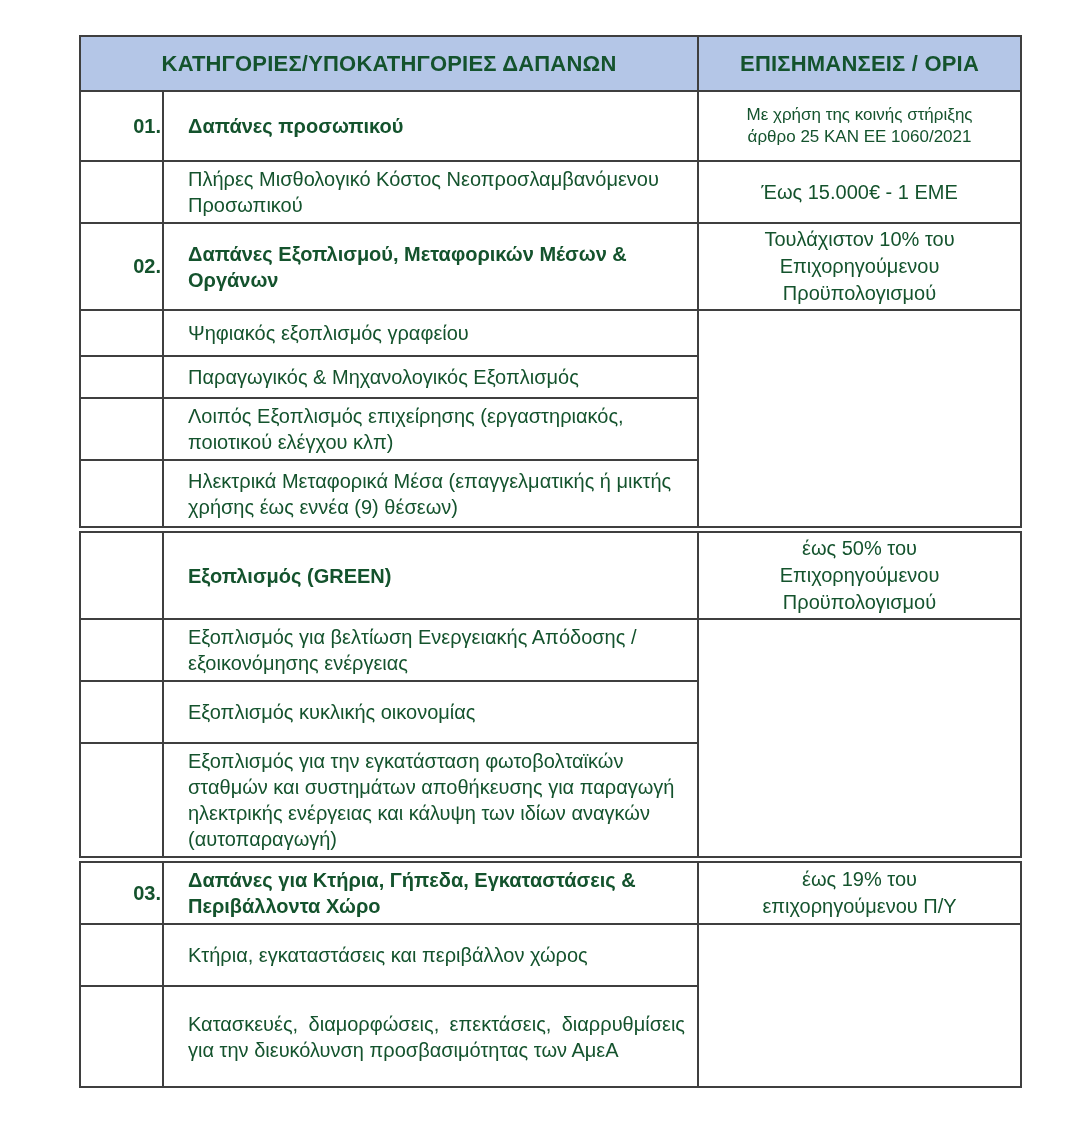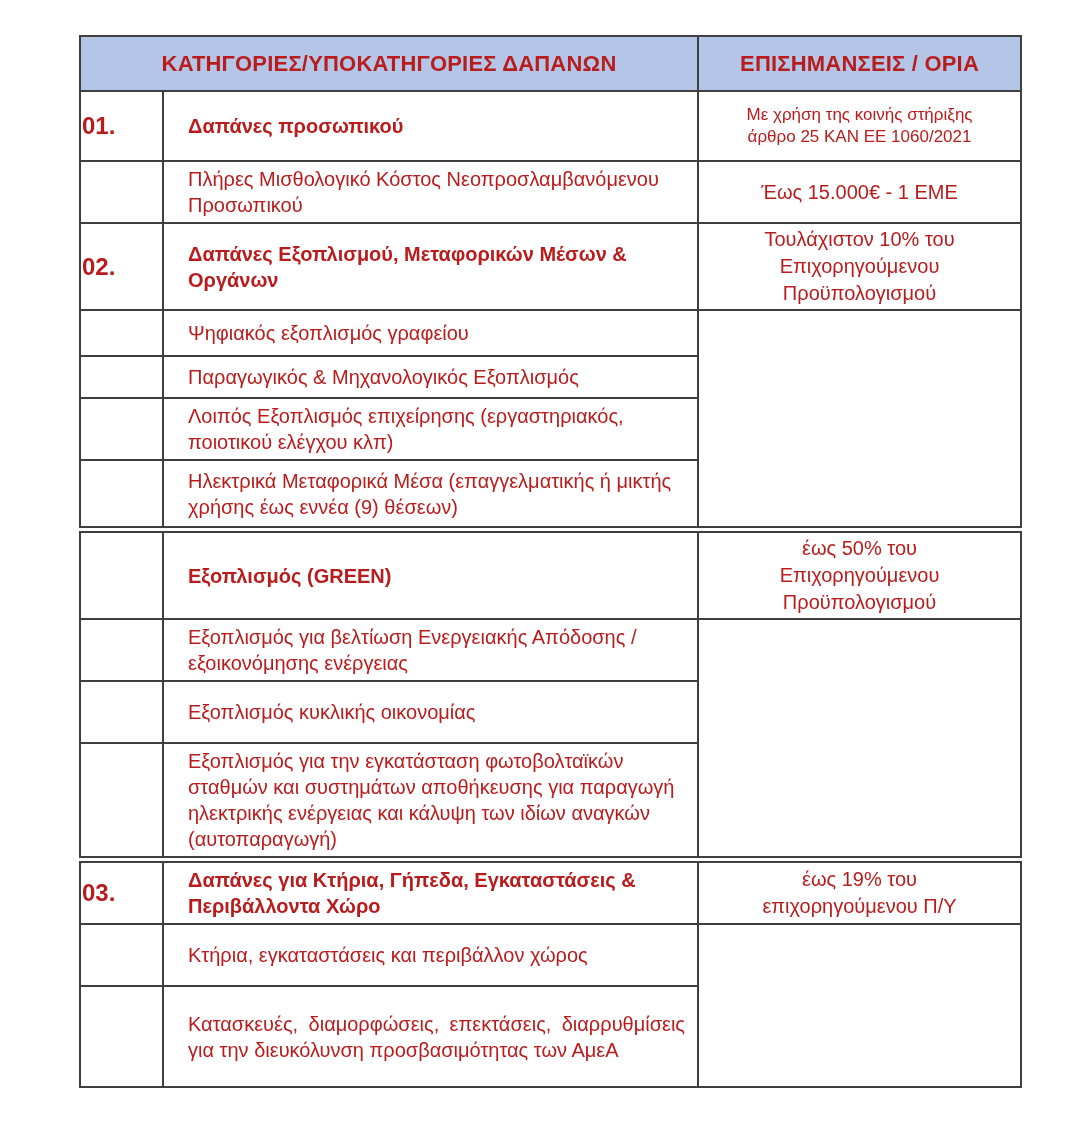--- a/index.html
+++ b/index.html
@@ -7,21 +7,21 @@
     padding: 0;
     background: #ffffff;
   }
   .page {
     position: relative;
     width: 1078px;
     height: 1124px;
     background: #ffffff;
     overflow: hidden;
     font-family: "Liberation Sans", "DejaVu Sans", sans-serif;
-    color: #b91c1c;
+    color: #14532d;
   }
   table.tbl {
     border-collapse: collapse;
     table-layout: fixed;
     width: 941px;
     margin-left: 79px;
   }
   table.tbl.first { margin-top: 35px; }
   table.tbl.next  { margin-top: 3px; }
   table.tbl td {
@@ -31,22 +31,22 @@
   }
   td.head-cell {
     background: #b4c6e7;
     font-weight: bold;
     font-size: 22px;
     text-align: center;
     letter-spacing: 0.2px;
   }
   td.num-cell {
     font-weight: bold;
-    font-size: 24px;
-    text-align: left;
+    font-size: 20px;
+    text-align: right;
   }
   td.desc-cell {
     font-size: 20px;
     line-height: 26px;
     padding: 4px 12px 4px 24px;
     text-align: left;
   }
   td.desc-cell.bold { font-weight: bold; }
   td.desc-cell.justified { text-align: justify; }
   td.note-cell {

